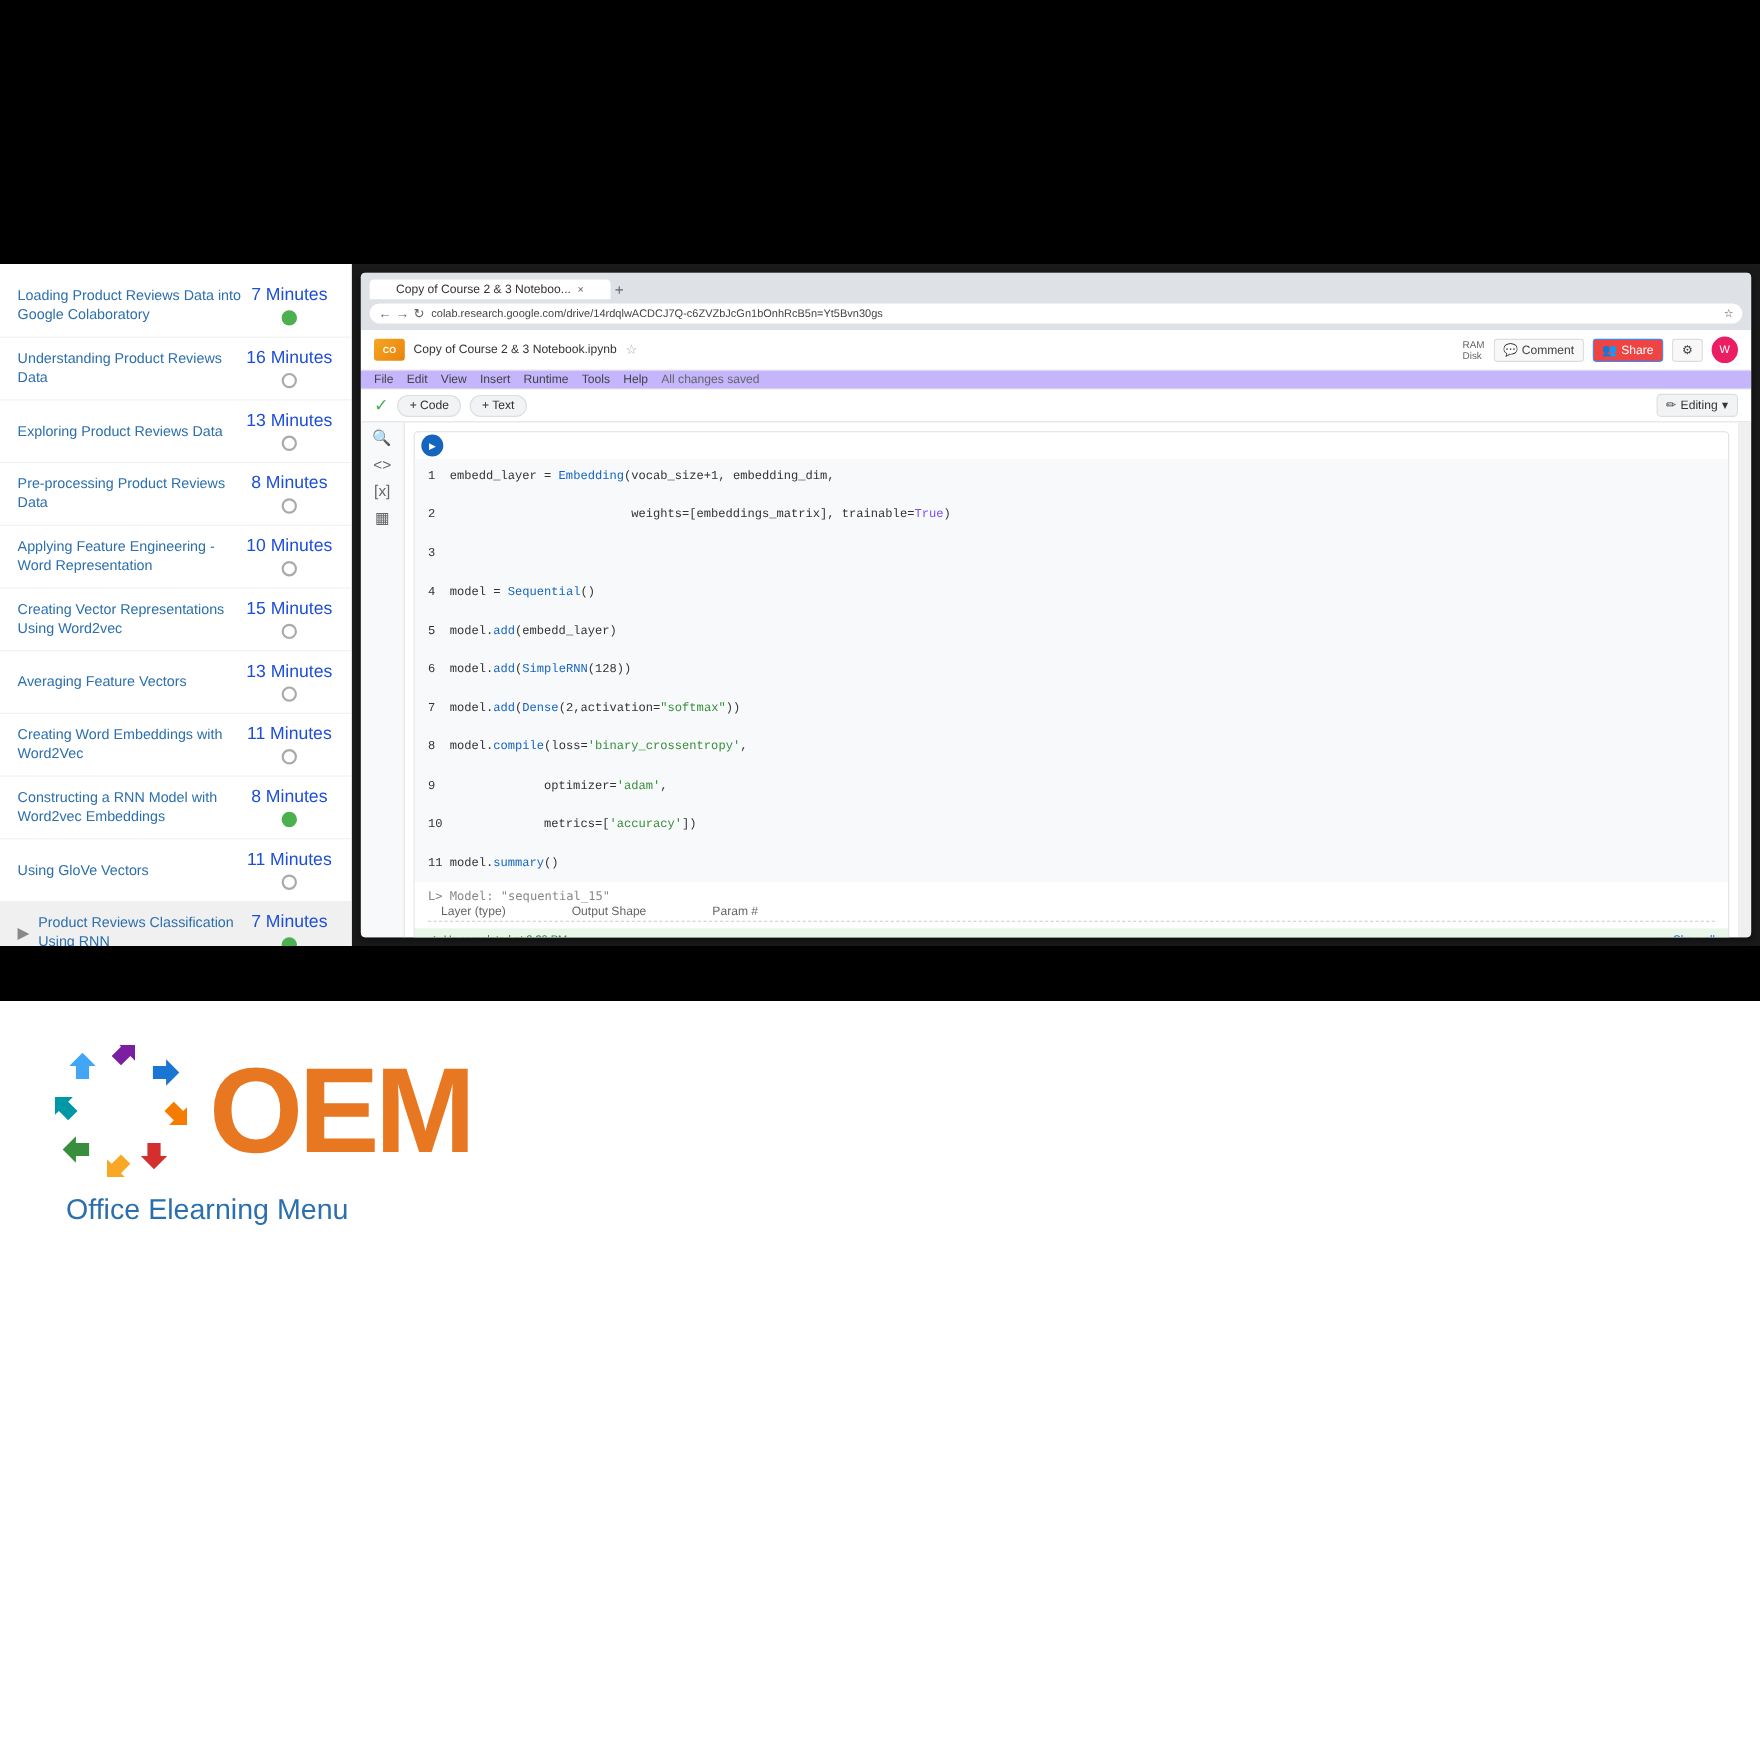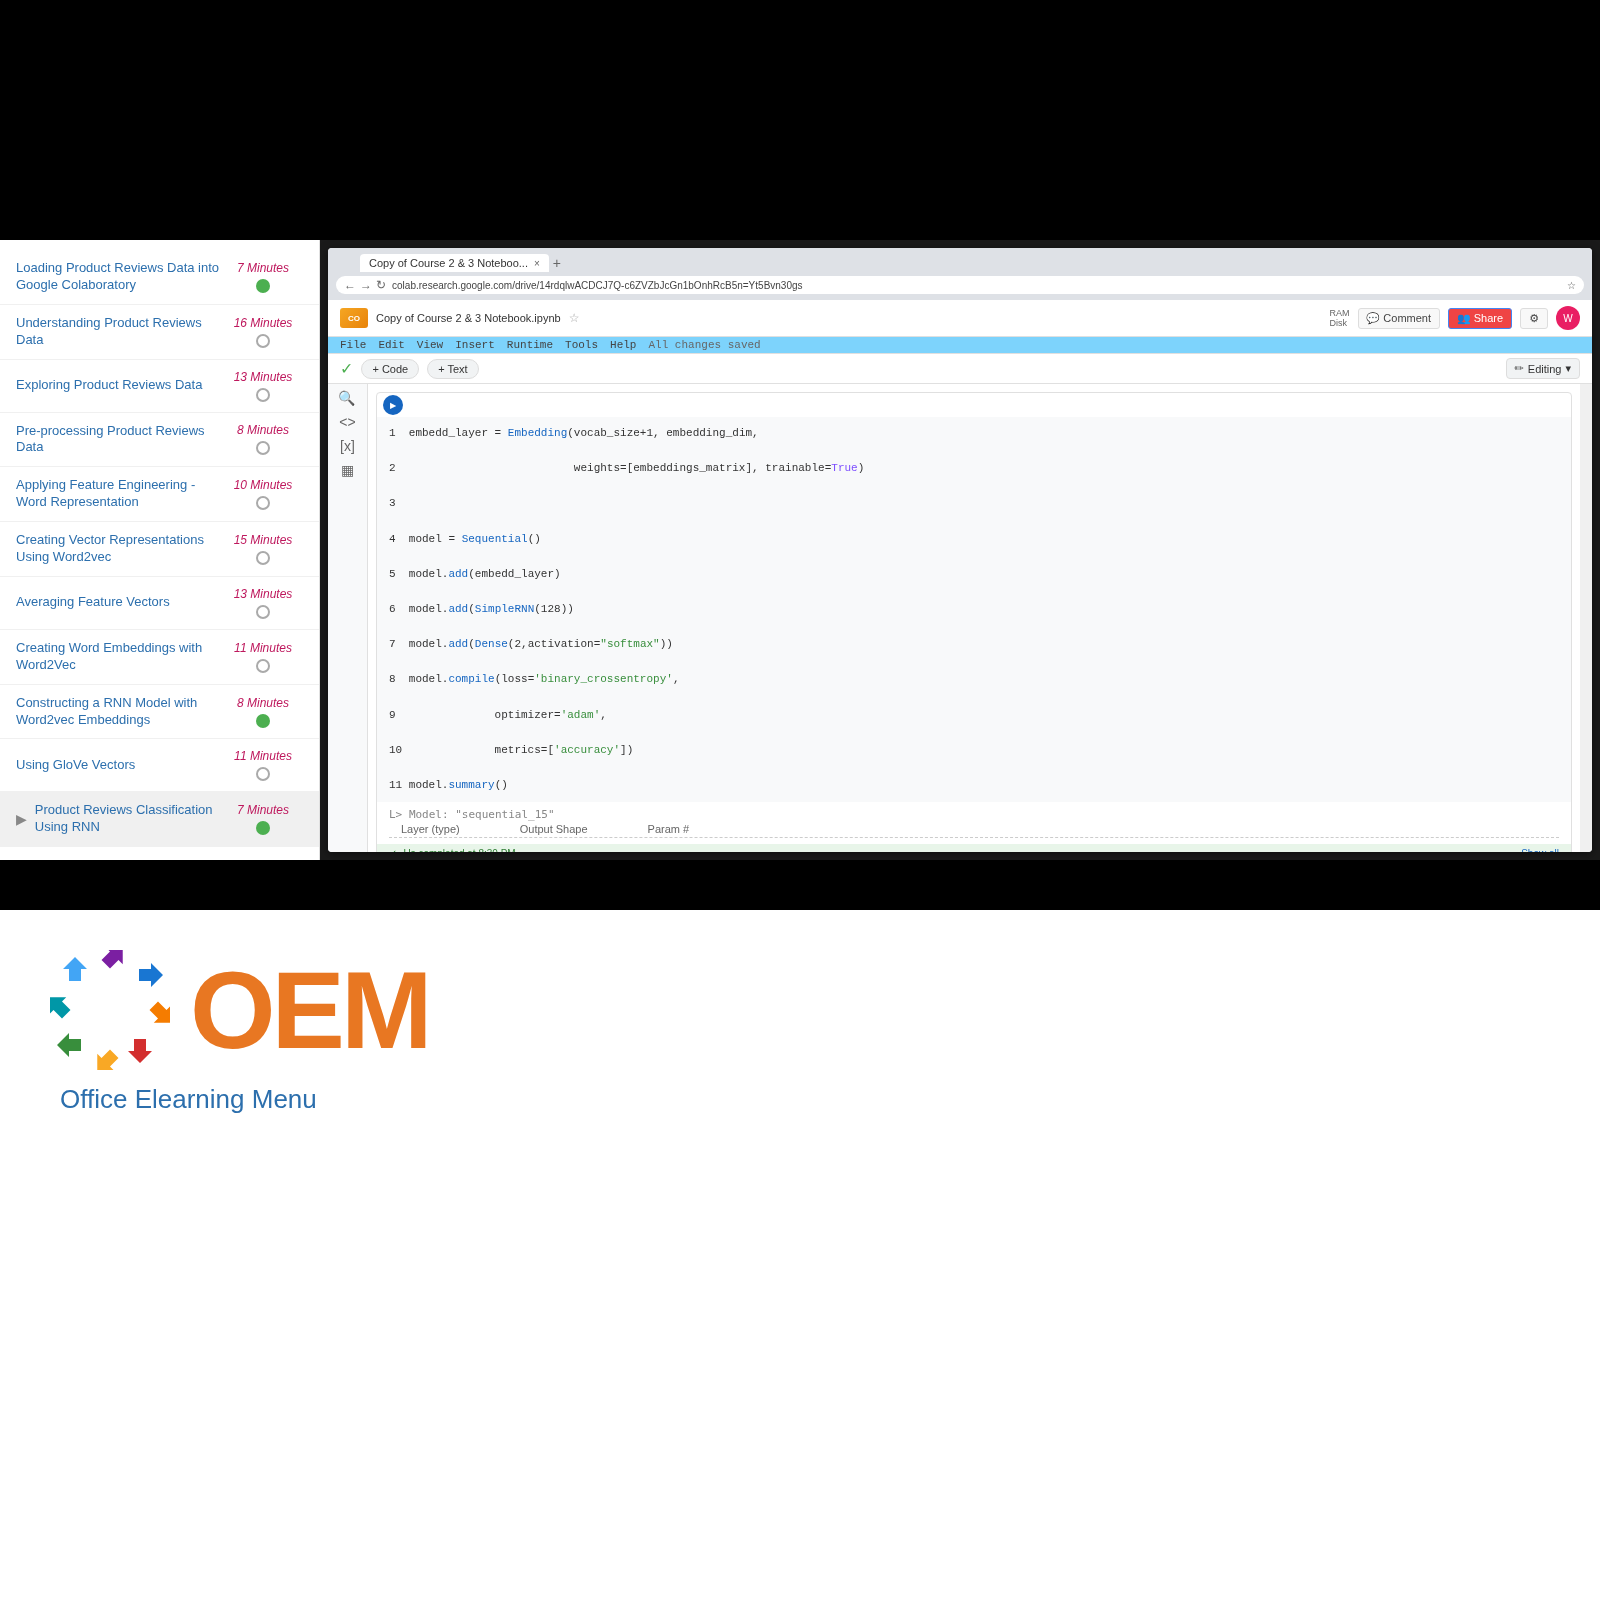--- a/index.html
+++ b/index.html
@@ -62,23 +62,22 @@
     .item-right {
       display: flex;
       flex-direction: column;
       align-items: center;
       gap: 4px;
       min-width: 80px;
       text-align: center;
     }
 
     .item-duration {
-      font-size: 12px;
-      color: #be185d;
-      font-style: italic;
+      font-size: 16px;
+      color: #1d4ed8;
     }
 
     .status-dot {
       width: 14px;
       height: 14px;
       border-radius: 50%;
     }
 
     .status-dot.green {
       background: #4caf50;
@@ -119,27 +118,26 @@
 
     .browser-tabs {
       display: flex;
       align-items: center;
       gap: 4px;
     }
 
     .browser-tab {
       background: #ffffff;
       border-radius: 4px 4px 0 0;
-      padding: 3px 9px;
+      padding: 3px 24px;
       font-size: 11px;
       color: #333;
       display: flex;
       align-items: center;
       gap: 6px;
-      margin-left: 24px;
     }
 
     .tab-close {
       font-size: 10px;
       color: #666;
     }
 
     .browser-nav {
       display: flex;
       align-items: center;
@@ -236,28 +234,27 @@
 
     .ram-disk-indicator {
       font-size: 9px;
       color: #666;
       display: flex;
       flex-direction: column;
       margin-left: 24px;
     }
 
     .menu-bar {
-      background: #7dd3fc;
+      background: #c4b5fd;
       padding: 2px 12px;
       display: flex;
       gap: 12px;
       border-bottom: 1px solid #e0e0e0;
       font-size: 11px;
       color: #444;
-      font-family: Liberation Mono, monospace;
     }
 
     .menu-item {
       cursor: pointer;
     }
 
     .saved-text {
       color: #666;
       font-size: 11px;
     }

